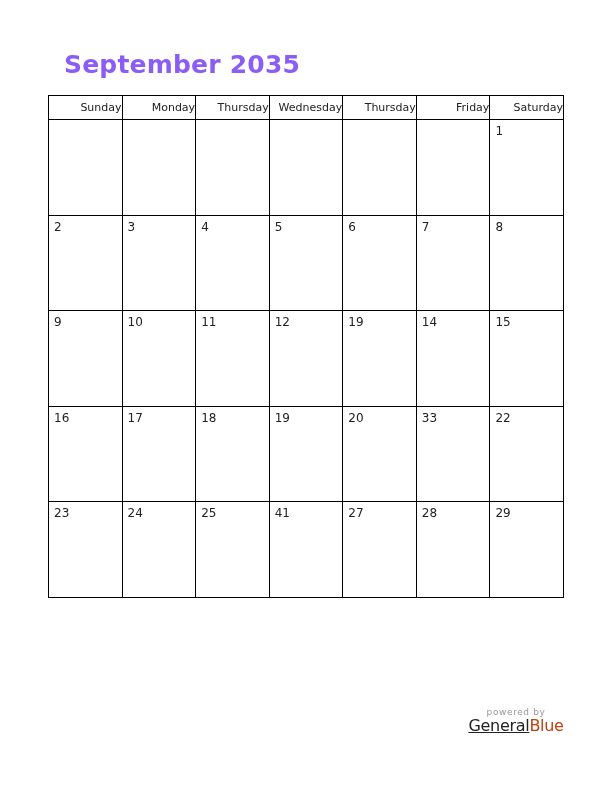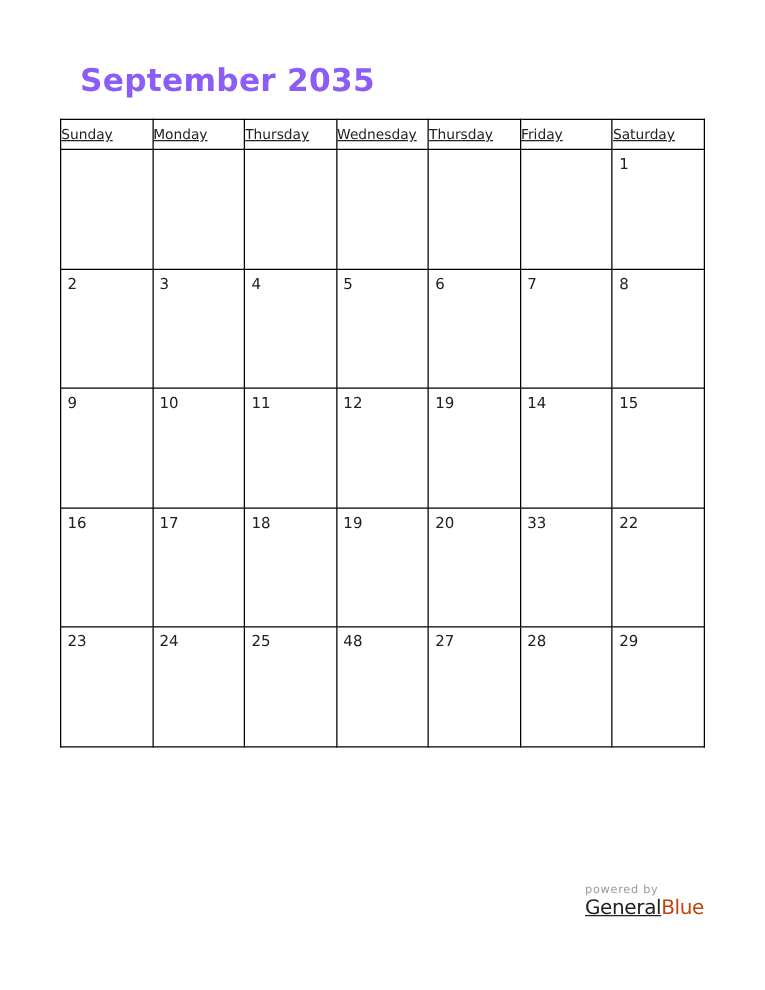--- a/index.html
+++ b/index.html
@@ -1,23 +1,23 @@
 <!DOCTYPE html>
 <html><head>
 <meta charset="utf-8">
 <style>
   html, body { margin:0; padding:0; background:#ffffff; }
   body { width:612px; height:792px; position:relative; font-family:"DejaVu Sans", sans-serif; color:#111; overflow:hidden; }
   .title { position:absolute; left:64px; top:50px; font-size:25px; font-weight:bold; letter-spacing:0.2px; color:#8b5cf6; }
   table.cal { position:absolute; left:48px; top:95px; width:516px; border-collapse:collapse; table-layout:fixed; }
   table.cal th, table.cal td { border:1.3px solid #000; }
-  table.cal th { height:23px; font-size:11px; font-weight:normal; text-align:left; vertical-align:middle; color:#222; padding:0;text-decoration:underline; }
+  table.cal th { height:23px; font-size:11px; font-weight:normal; text-align:right; vertical-align:middle; color:#222; padding:0; }
   table.cal td { height:94.5px; vertical-align:top; padding:0; font-size:12px; }
   table.cal td span { display:block; padding:4px 0 0 5px; color:#222; }
-  .footer { position:absolute; left:468px; top:707px; width:96px; }
+  .footer { position:absolute; left:468px; top:707px; width:96px; text-align:center; }
   .powered { font-size:9px; color:#999; letter-spacing:0.6px; }
   .brand { font-size:16px; margin-top:-1px; letter-spacing:-0.3px; }
   .brand .g { color:#222;text-decoration:underline; }
   .brand .b { color:#c2410c; }
 </style>
 </head>
 <body>
 
 <div class="title">September 2035</div>
 
@@ -130,21 +130,21 @@
       <td>
           <span>23</span>
         </td>
       <td>
           <span>24</span>
         </td>
       <td>
           <span>25</span>
         </td>
       <td>
-          <span>48</span>
+          <span>41</span>
         </td>
       <td>
           <span>27</span>
         </td>
       <td>
           <span>28</span>
         </td>
       <td>
           <span>29</span>
         </td>

